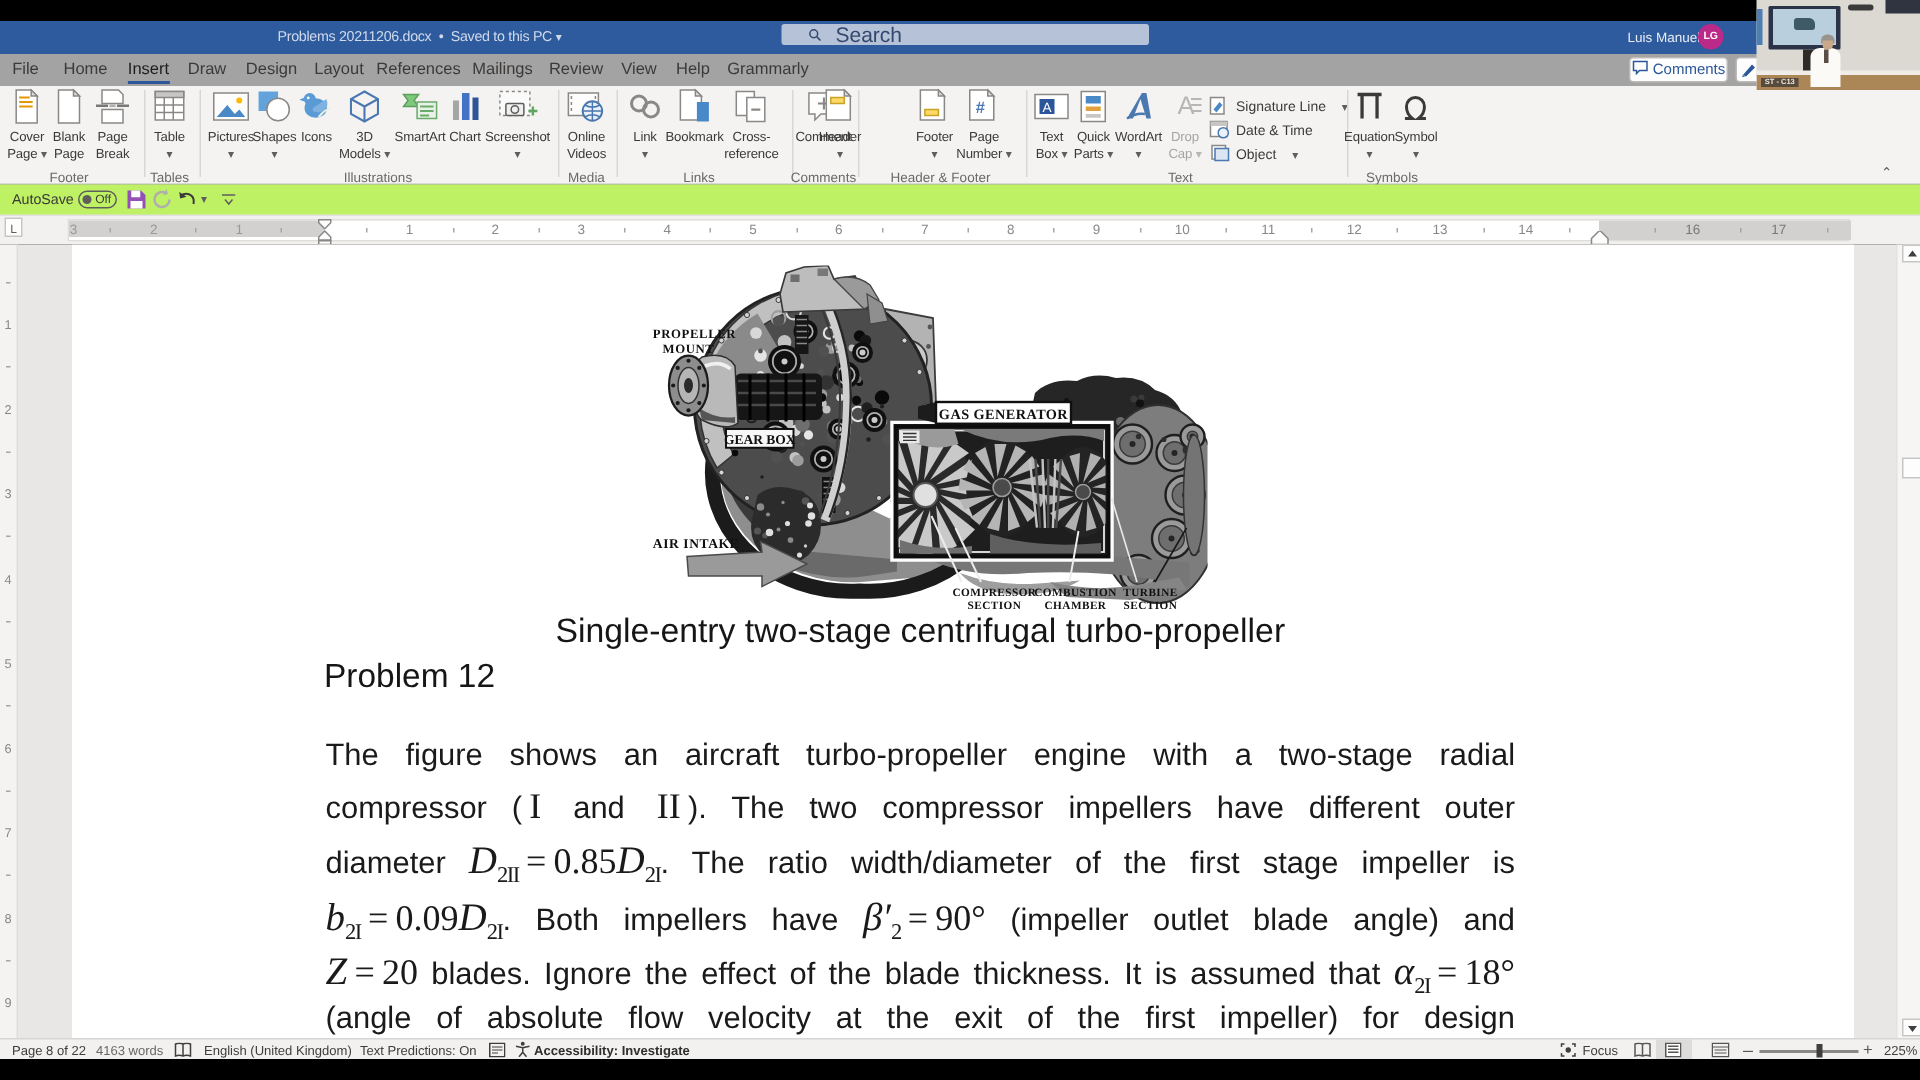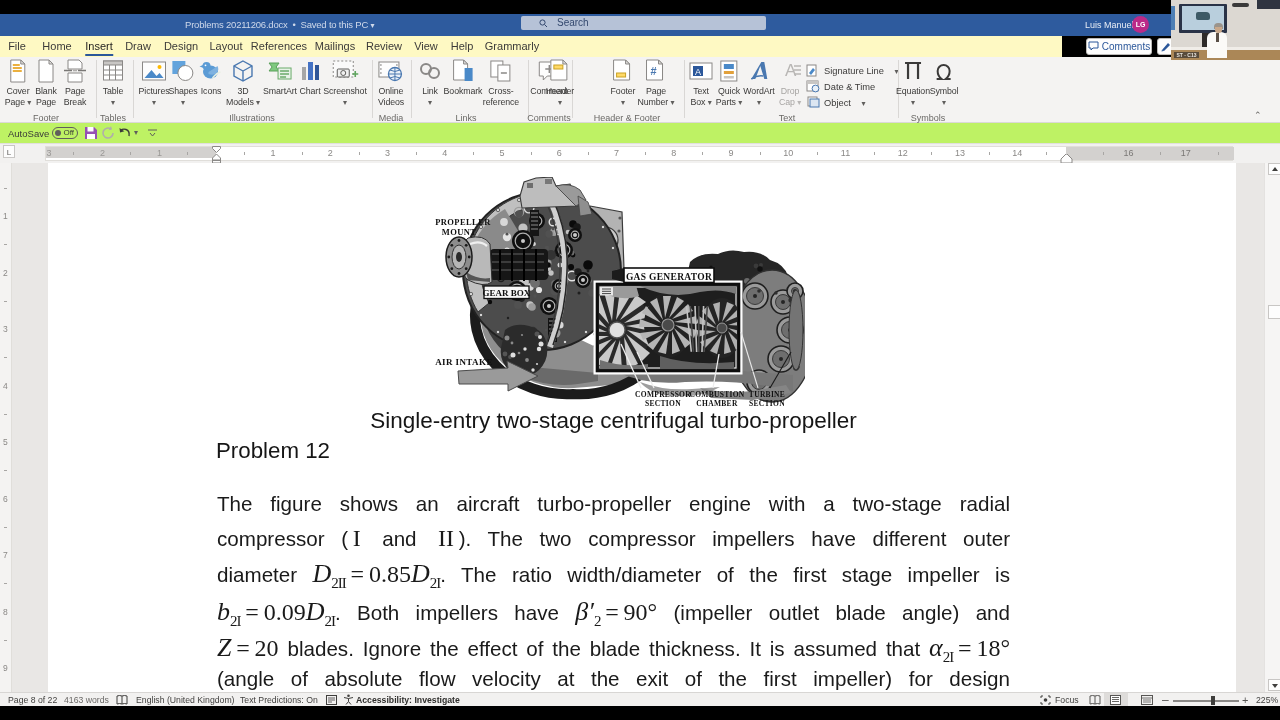--- a/index.html
+++ b/index.html
@@ -4,26 +4,26 @@
 <style>
   * { margin:0; padding:0; box-sizing:border-box; }
   html,body { width:1280px; height:720px; overflow:hidden; }
   body { font-family:"Liberation Sans", sans-serif; position:relative; background:#000; }
   .abs { position:absolute; }
 
   
   #blackTop { left:0; top:0; width:1280px; height:14px; background:#000; }
   #titleBar { left:0; top:14px; width:1280px; height:22px; background:#2e5b9e; }
   #titleTxt { left:185px; top:5px; color:#cfd9ea; font-size:9.5px; letter-spacing:-0.2px; white-space:nowrap; }
-  #searchBox { left:521px; top:2px; width:245px; height:14px; background:#b6c2d7; border-radius:2px; color:#33486e; font-size:10px; line-height:14px; }
+  #searchBox { left:521px; top:2px; width:245px; height:14px; background:#b6c2d7; border-radius:2px; color:#33486e; font-size:14px; line-height:14px; }
   #userName { left:1085px; top:6px; color:#e8edf5; font-size:9px; }
   #lgBadge { left:1132px; top:2px; width:17px; height:17px; border-radius:50%; background:#bb2a88; color:#fff; font-size:7px; font-weight:bold; text-align:center; line-height:17px; }
 
   
-  #menuRow { left:0; top:36px; width:1062px; height:21px; background:#fef9c3; font-size:11px; color:#3b3a39; }
+  #menuRow { left:0; top:36px; width:1280px; height:21px; background:#a3a3a3; font-size:11px; color:#3b3a39; }
   .mtab { position:absolute; top:4px; transform:translateX(-50%); white-space:nowrap; }
   #insTab { border-bottom:2.5px solid #2b579a; padding-bottom:2px; color:#1f1e1d; }
   #cmtBtn { left:1086px; top:2px; width:66px; height:17px; border:1px solid #bdbbb9; border-radius:3px; background:#fdfdfd; color:#2b579a; font-size:10px; line-height:15px; text-align:center; white-space:nowrap; }
   #penBtn { left:1157px; top:2px; width:19px; height:17px; border:1px solid #bdbbb9; border-radius:3px; background:#fdfdfd; }
 
   
   #ribbon { left:0; top:57px; width:1280px; height:66px; background:#f4f3f2; border-bottom:1px solid #dbd9d7; }
   .rsep { position:absolute; top:3px; width:1px; height:58px; background:#d9d7d5; }
   .rbtn { position:absolute; top:2px; transform:translateX(-50%); text-align:center; color:#3b3a39; font-size:8.8px; letter-spacing:-0.1px; line-height:11px; white-space:nowrap; }
   .rbtn svg { display:block; margin:0 auto 3px auto; }

